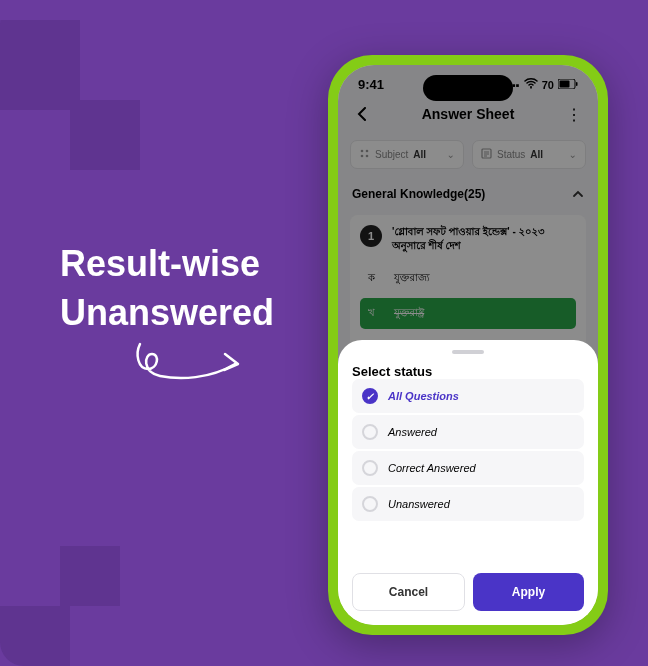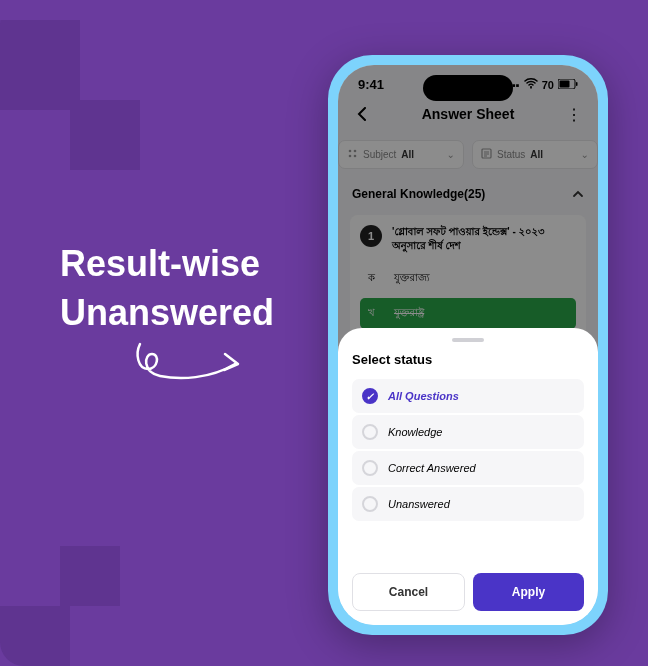--- a/index.html
+++ b/index.html
@@ -8,52 +8,52 @@
     .bg-square { position: absolute; background: #5f3490; }
     .sq1 { width: 90px; height: 90px; top: 20px; left: -10px; }
     .sq2 { width: 70px; height: 70px; top: 100px; left: 70px; }
     .sq3 { width: 80px; height: 80px; bottom: -20px; left: -10px; }
     .sq4 { width: 60px; height: 60px; bottom: 60px; left: 60px; }
     
     .title { position: absolute; left: 60px; top: 240px; color: #fff; font-size: 36px; font-weight: 600; line-height: 1.35; }
     
     .arrow { position: absolute; left: 130px; top: 334px; }
     
-    .phone { position: absolute; right: 40px; top: 55px; width: 280px; height: 580px; background: #7dd3fc; border-radius: 44px; padding: 10px; box-shadow: 0 10px 40px rgba(0,0,0,0.3); }
+    .phone { position: absolute; right: 40px; top: 55px; width: 280px; height: 580px; background: #84cc16; border-radius: 44px; padding: 10px; box-shadow: 0 10px 40px rgba(0,0,0,0.3); }
     .screen { width: 100%; height: 100%; background: #f5f5f7; border-radius: 36px; overflow: hidden; position: relative; }
     .notch { position: absolute; top: 10px; left: 50%; transform: translateX(-50%); width: 90px; height: 26px; background: #000; border-radius: 16px; z-index: 10; }
     
     .status-bar { display: flex; justify-content: space-between; align-items: center; padding: 12px 20px 4px; font-size: 13px; font-weight: 600; }
     .status-right { display: flex; align-items: center; gap: 4px; font-size: 11px; }
     
     .dimmed { position: relative; }
     .dimmed::after { content: ''; position: absolute; inset: 0; background: rgba(0,0,0,0.45); pointer-events: none; }
     
     .header { display: flex; align-items: center; justify-content: space-between; padding: 8px 14px; }
     .header-title { font-size: 14px; font-weight: 700; }
     .back-icon, .more-icon { width: 20px; height: 20px; display: flex; align-items: center; justify-content: center; font-size: 16px; }
     
-    .filters { display: flex; gap: 8px; padding: 8px 0; }
+    .filters { display: flex; gap: 8px; padding: 8px 12px; }
     .filter-pill { flex: 1; background: #fff; border: 1px solid #e5e5e8; border-radius: 7px; padding: 7px 8px; display: flex; align-items: center; gap: 5px; font-size: 10px; color: #888; }
     .filter-pill b { color: #333; font-weight: 600; }
     .chev { margin-left: auto; font-size: 10px; color: #999; }
     
     .section-header { display: flex; justify-content: space-between; padding: 10px 14px; font-size: 12px; font-weight: 600; }
     
     .question-card { margin: 4px 12px; background: #fff; border-radius: 8px; padding: 10px; }
     .q-row { display: flex; gap: 10px; margin-bottom: 10px; }
     .q-num { width: 22px; height: 22px; background: #222; color: #fff; border-radius: 50%; display: flex; align-items: center; justify-content: center; font-size: 11px; font-weight: 700; flex-shrink: 0; }
     .q-text { font-size: 10px; font-weight: 600; line-height: 1.4; }
     .option { display: flex; align-items: center; gap: 10px; padding: 7px 8px; border-radius: 5px; font-size: 10px; margin-bottom: 4px; }
     .option.correct { background: #2ba84a; color: #fff; }
     .opt-label { width: 16px; }
     
     .bottom-sheet { position: absolute; bottom: 0; left: 0; right: 0; background: #fff; border-radius: 24px 24px 36px 36px; padding: 10px 14px 14px; z-index: 5; }
     .handle { width: 32px; height: 4px; background: #d0d0d5; border-radius: 2px; margin: 0 auto 10px; }
-    .sheet-title { font-size: 13px; font-weight: 700; margin-bottom: 12px; }
+    .sheet-title { font-size: 13px; font-weight: 700; margin-bottom: 0; }
     .status-options { display: flex; flex-direction: column; gap: 2px; margin-bottom: 12px; font-style: italic; }
     .status-option { display: flex; align-items: center; gap: 10px; padding: 9px 10px; background: #f6f6f8; border-radius: 7px; font-size: 11px; font-weight: 500; }
     .radio { width: 16px; height: 16px; border-radius: 50%; border: 2px solid #d5d5da; flex-shrink: 0; display: flex; align-items: center; justify-content: center; }
     .radio.checked { background: #4a34c7; border-color: #4a34c7; }
     .radio.checked::after { content: '✓'; color: #fff; font-size: 10px; font-weight: 700; }
     .status-option.selected { color: #4a34c7; font-weight: 700; }
     .sheet-buttons { display: flex; gap: 8px; }
     .btn { flex: 1; padding: 11px; border-radius: 8px; font-size: 12px; font-weight: 700; text-align: center; border: none; margin-top: 40px; }
     .btn-cancel { background: #fff; border: 1px solid #e0e0e5; color: #333; }
     .btn-apply { background: #4a34c7; color: #fff; }
@@ -177,21 +177,21 @@
     <div class="bottom-sheet">
       <div class="handle"></div>
       <div class="sheet-title">Select status</div>
       <div class="status-options">
         <div class="status-option selected">
           <span class="radio checked"></span>
           <span>All Questions</span>
         </div>
         <div class="status-option">
           <span class="radio"></span>
-          <span>Knowledge</span>
+          <span>Answered</span>
         </div>
         <div class="status-option">
           <span class="radio"></span>
           <span>Correct Answered</span>
         </div>
         <div class="status-option">
           <span class="radio"></span>
           <span>Unanswered</span>
         </div>
       </div>

